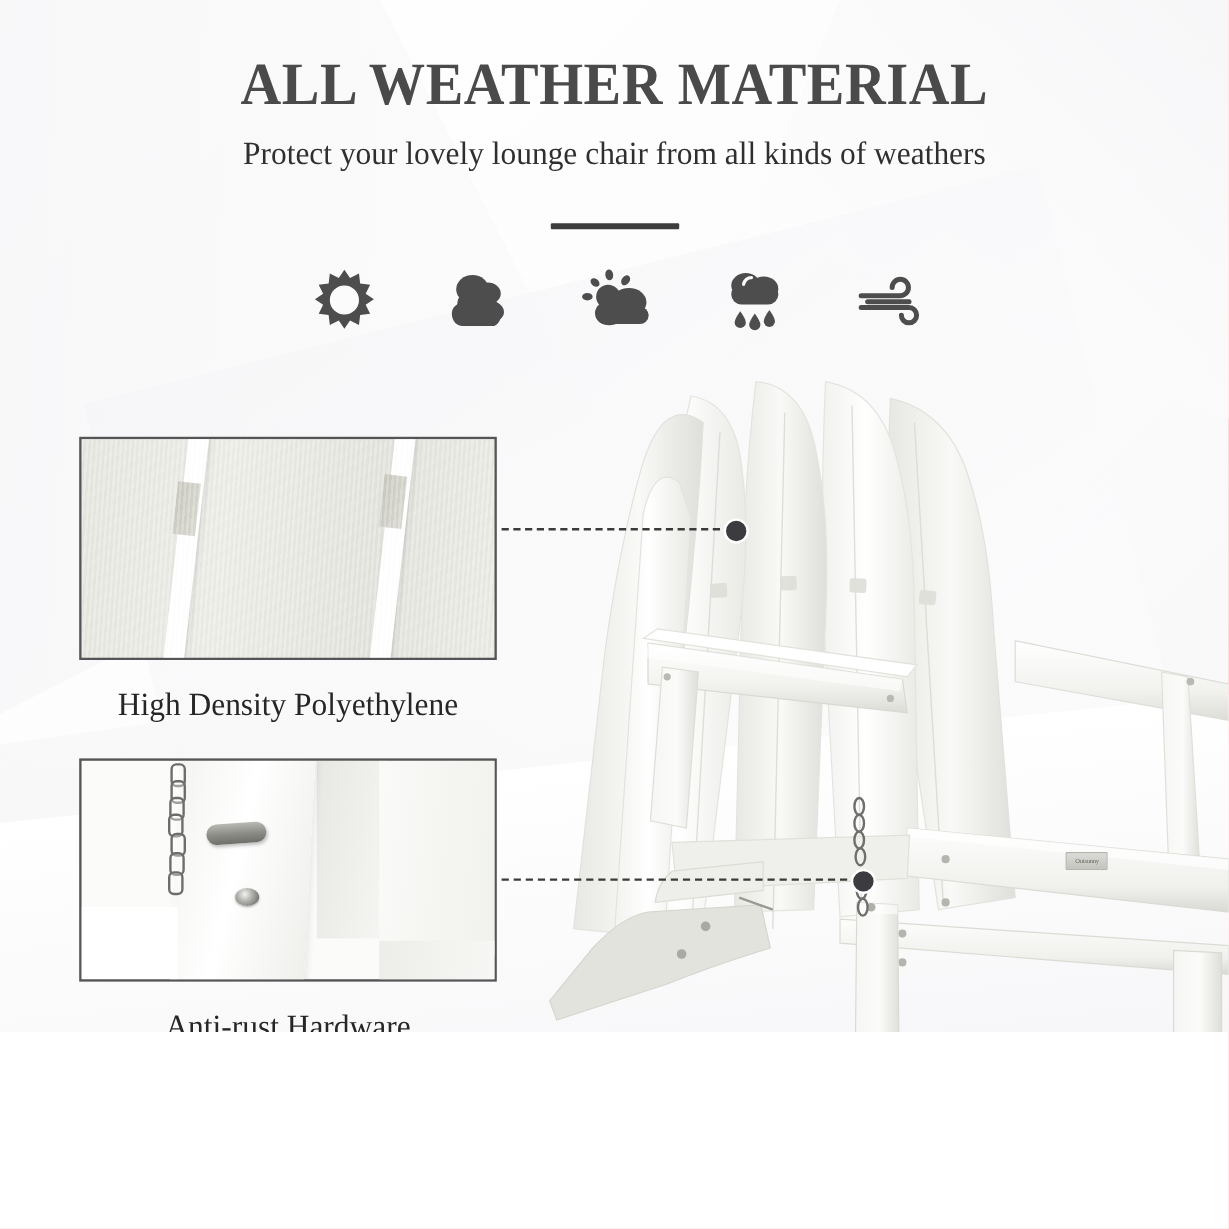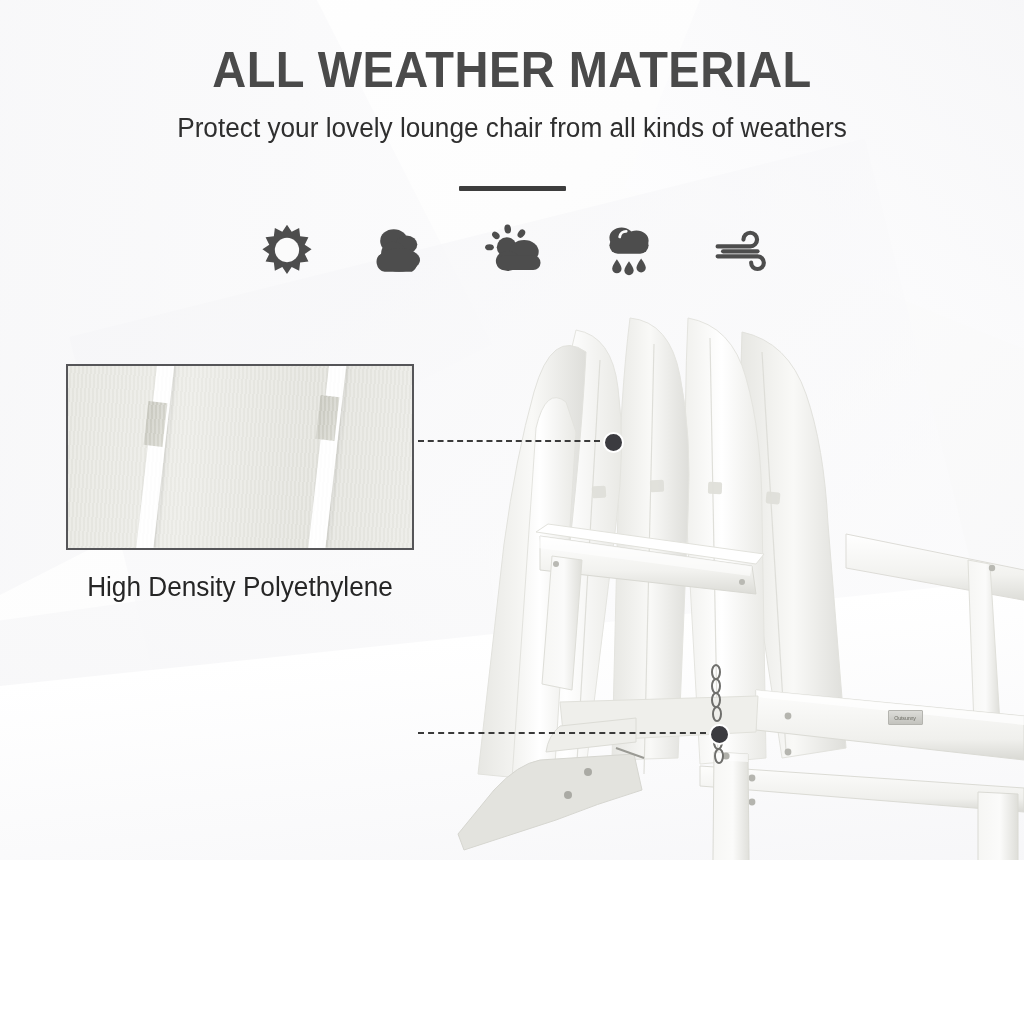--- a/index.html
+++ b/index.html
@@ -7,21 +7,21 @@
     margin: 0;
     padding: 0;
     background: #ffffff;
   }
   #page {
     position: relative;
     width: 1024px;
     height: 860px;
     overflow: hidden;
     background: #fca5a5;
-    font-family: Liberation Sans, sans-serif;
+    font-family: Liberation Serif, serif;
   }
 
   
   .bg-base {
     position: absolute;
     inset: 0;
     background:
       linear-gradient(135deg, #ffffff 0%, #fdfdfd 40%, #f7f7f8 100%);
   }
   .facet {
@@ -457,14 +457,34 @@
         <div class="slat-shade" style="left:96px;"></div>
         <div class="slat-shade" style="left:268px;"></div>
         <div class="slat-tab" style="left:78px; top:36px;"></div>
         <div class="slat-tab" style="left:250px; top:30px;"></div>
         <div class="grain"></div>
       </div>
     </div>
     <div class="callout-caption">High Density Polyethylene</div>
   </div>
 
+  <div class="callout" id="callout-2">
+    <div class="callout-box">
+      <div class="hw-bg"></div>
+      <div class="hw-panel hw-p2"></div>
+      <div class="hw-panel hw-p3"></div>
+      <div class="hw-panel hw-p4"></div>
+      <div class="hw-panel hw-p1"></div>
+      <div class="hw-white"></div>
+      <div class="chain-link" style="left:74px; top:2px;"></div>
+      <div class="chain-link" style="left:74px; top:16px;"></div>
+      <div class="chain-link" style="left:73px; top:30px;"></div>
+      <div class="chain-link" style="left:72px; top:44px;"></div>
+      <div class="chain-link" style="left:74px; top:60px;"></div>
+      <div class="chain-link" style="left:73px; top:76px;"></div>
+      <div class="chain-link" style="left:72px; top:92px;"></div>
+      <div class="pin"></div>
+      <div class="screw"></div>
+    </div>
+    <div class="callout-caption">Anti-rust Hardware</div>
+  </div>
 
 </div>
 
 </body></html>

